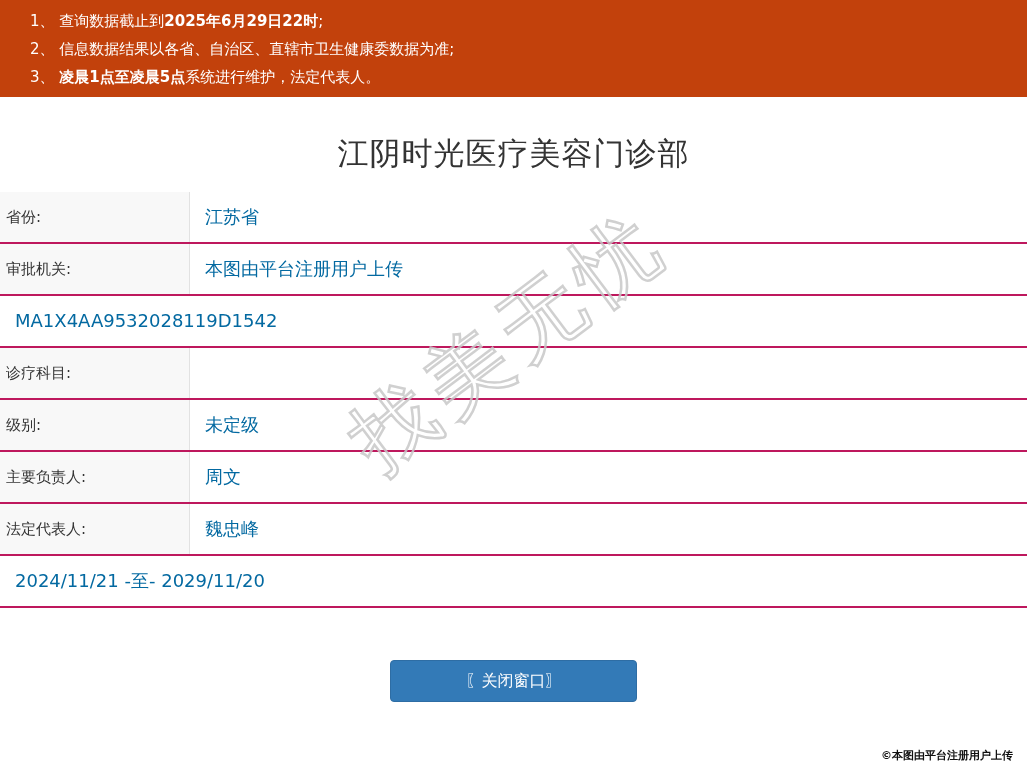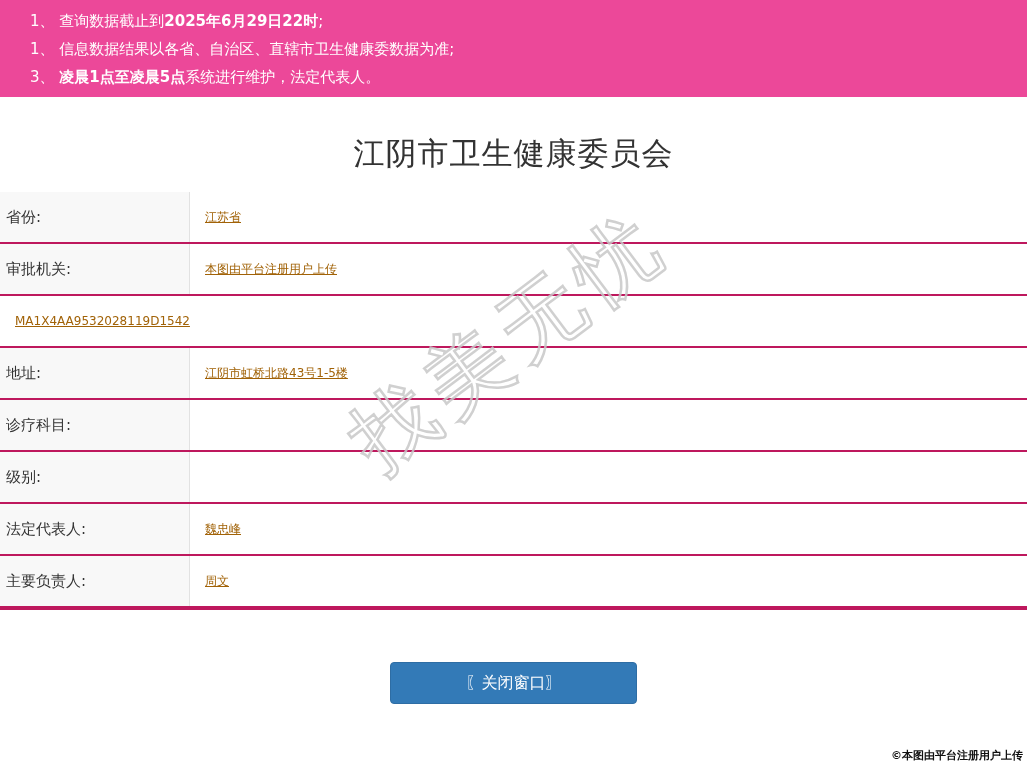--- a/index.html
+++ b/index.html
@@ -5,21 +5,21 @@
   html, body { margin:0; padding:0; }
   body {
     width:1027px; height:766px;
     position:relative; overflow:hidden;
     background:#ffffff;
     font-family:"DejaVu Sans","Liberation Sans",sans-serif;
     -webkit-font-smoothing:antialiased;
   }
   
   .notice-bar {
-    background:#ec4899;
+    background:#c2410c;
     color:#ffffff;
     padding:7px 20px 6px 30px;
     font-size:15px;
     box-sizing:border-box;
   }
   .notice-line { line-height:28px; white-space:nowrap; }
   .notice-line .seg-bold { font-weight:700; }
   
   .page-title {
     margin:36px 0 0 0;
@@ -35,23 +35,22 @@
   .dlabel {
     width:190px; min-width:190px; box-sizing:border-box;
     background:#f8f8f8;
     border-right:1px solid #e2e2e2;
     padding:13px 8px 13px 6px;
     font-size:15px; line-height:24px; color:#333333;
   }
   .dvalue {
     flex:1;
     padding:13px 22px 13px 15px;
-    font-size:12px; line-height:24px; color:#a16207;
+    font-size:18px; line-height:24px; color:#0369a1;
     word-break:break-all;
-    text-decoration:underline;
   }
   
   .close-btn {
     display:block;
     margin:52px auto 0 auto;
     width:247px; height:42px;
     background:#337ab7;
     border:1px solid #2e6da4;
     border-radius:4px;
     color:#ffffff;
@@ -71,68 +70,66 @@
     white-space:nowrap;
     color:transparent;
     -webkit-text-stroke:2.5px #c8c8c8;
     opacity:0.85;
     pointer-events:none;
     z-index:5;
   }
   
   .footer-note {
     position:absolute;
-    right:4px; bottom:3px;
+    right:14px; bottom:3px;
     font-size:11px;
     font-weight:700;
     color:#111111;
   }
 </style>
 </head>
 <body>
 
 <div class="notice-bar" id="notice-bar">
     <div class="notice-line"><span class="seg">1、 查询数据截止到</span><span class="seg-bold">2025年6月29日22时</span><span class="seg">;</span></div>
-    <div class="notice-line"><span class="seg">1、 信息数据结果以各省、自治区、直辖市卫生健康委数据为准;</span></div>
+    <div class="notice-line"><span class="seg">2、 信息数据结果以各省、自治区、直辖市卫生健康委数据为准;</span></div>
     <div class="notice-line"><span class="seg">3、 </span><span class="seg-bold">凌晨1点至凌晨5点</span><span class="seg">系统进行维护，法定代表人。</span></div>
   </div>
 
-<h1 class="page-title">江阴市卫生健康委员会</h1>
+<h1 class="page-title">江阴时光医疗美容门诊部</h1>
 
 <div class="detail-table" id="detail-table">
     <div class="drow">
       <div class="dlabel">省份:</div>
       <div class="dvalue">江苏省</div>
     </div>
     <div class="drow">
       <div class="dlabel">审批机关:</div>
       <div class="dvalue">本图由平台注册用户上传</div>
     </div>
     <div class="drow">
       <div class="dvalue">MA1X4AA9532028119D1542</div>
     </div>
     <div class="drow">
-      <div class="dlabel">地址:</div>
-      <div class="dvalue">江阴市虹桥北路43号1-5楼</div>
-    </div>
-    <div class="drow">
       <div class="dlabel">诊疗科目:</div>
     </div>
     <div class="drow">
       <div class="dlabel">级别:</div>
+      <div class="dvalue">未定级</div>
+    </div>
+    <div class="drow">
+      <div class="dlabel">主要负责人:</div>
+      <div class="dvalue">周文</div>
     </div>
     <div class="drow">
       <div class="dlabel">法定代表人:</div>
       <div class="dvalue">魏忠峰</div>
     </div>
     <div class="drow">
-      <div class="dlabel">主要负责人:</div>
-      <div class="dvalue">周文</div>
-    </div>
-    <div class="drow">
+      <div class="dvalue">2024/11/21 -至- 2029/11/20</div>
     </div>
   </div>
 
 <button class="close-btn">〖关闭窗口〗</button>
 
 <div class="watermark">找美无忧</div>
 
 <div class="footer-note">©本图由平台注册用户上传</div>
 
 </body></html>

